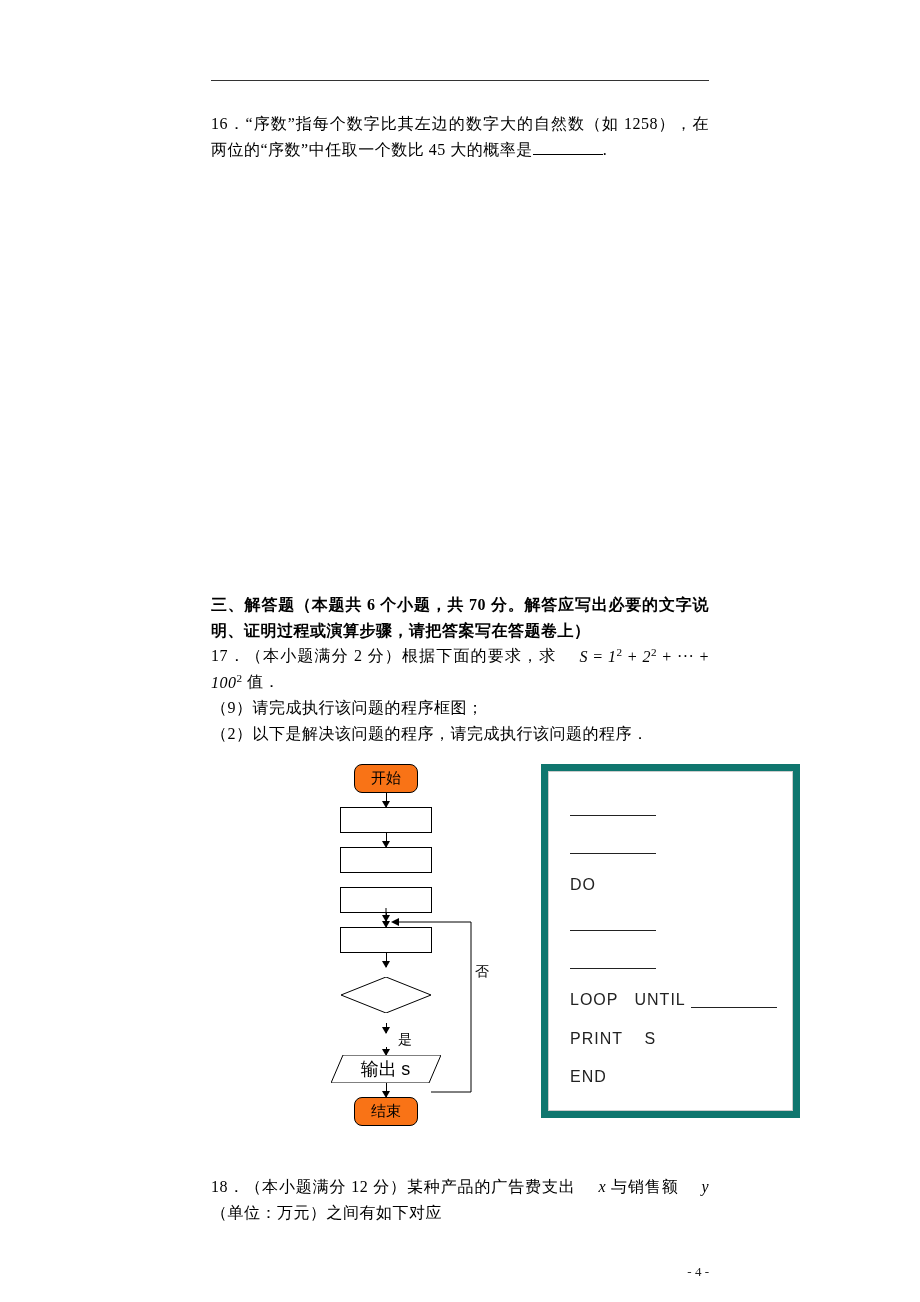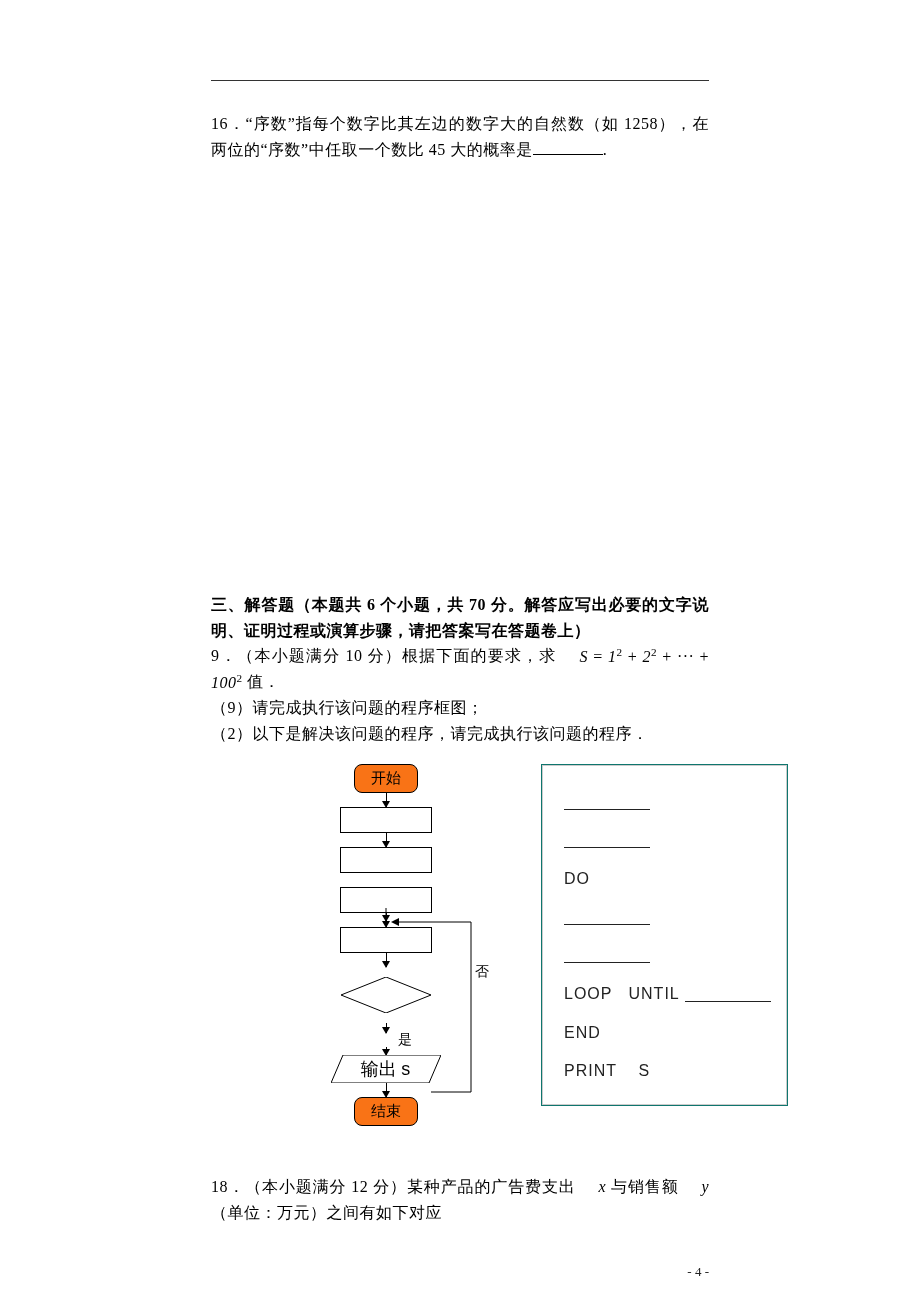--- a/index.html
+++ b/index.html
@@ -131,21 +131,21 @@
   }
   .fc-output svg {
     position: absolute;
     left: 0; top: 0;
   }
   .fc-output span { position: relative; z-index: 1; font-family: "SimSun","宋体",serif; }
   .fc-output .latin { font-family: "Arial","Helvetica",sans-serif; letter-spacing:1px; }
 
   
   .codebox {
-    border: 1px solid #0f766e;
+    border: 7px solid #0f766e;
     box-shadow: 0 0 0 1px #ccc inset;
     width: 280px;
     padding: 18px 16px 14px 22px;
     font-family: "Arial","Helvetica Neue",sans-serif;
     font-size: 16px;
     line-height: 2.4;
     color: #222;
     letter-spacing: 1px;
   }
   .codebox .cblank {
@@ -179,21 +179,21 @@
 
   <div class="text-line">
     <span>16．</span><span>“序数”指每个数字比其左边的数字大的自然数（如 1258），在两位的“序数”中任取一个数比 45 大的概率是</span><span class="blank"></span><span>.</span>
   </div>
 
   <div class="q-spacer"></div>
 
   <div class="text-line bold">三、解答题（本题共 6 个小题，共 70 分。解答应写出必要的文字说明、证明过程或演算步骤，请把答案写在答题卷上）</div>
 
   <div class="text-line">
-    <span>9．（本小题满分 10 分）根据下面的要求，求</span>
+    <span>17．（本小题满分 2 分）根据下面的要求，求</span>
     <span class="formula">S <span class="dashfrac">=</span> 1<span class="up">2</span> <span class="dashfrac">+</span> 2<span class="up">2</span> <span class="dashfrac">+ ··· +</span> 100<span class="up">2</span></span>
     <span> 值．</span>
   </div>
   <div class="text-line">（9）请完成执行该问题的程序框图；</div>
   <div class="text-line">（2）以下是解决该问题的程序，请完成执行该问题的程序．</div>
 
   <div class="two-col">
 
     <div class="flowchart" style="position:relative; margin-left:60px;">
       <div class="fc-box">开始</div>
@@ -241,22 +241,22 @@
       <div class="fc-box">结束</div>
     </div>
 
     <div class="codebox">
       <div class="row"><span class="cblank"></span></div>
       <div class="row"><span class="cblank"></span></div>
       <div class="row">DO</div>
       <div class="row"><span class="cblank"></span></div>
       <div class="row"><span class="cblank"></span></div>
       <div class="row"><span>LOOP   UNTIL </span><span class="cblank"></span></div>
+      <div class="row">PRINT    S</div>
       <div class="row">END</div>
-      <div class="row">PRINT    S</div>
     </div>
 
   </div>
 
   <div class="text-line" style="margin-top:48px;">
     <span>18．（本小题满分 12 分）某种产品的广告费支出 <span class="formula">x</span> 与销售额 <span class="formula">y</span> （单位：万元）之间有如下对应</span>
   </div>
 
   <div class="page-num">- 4 -</div>
 </div>

